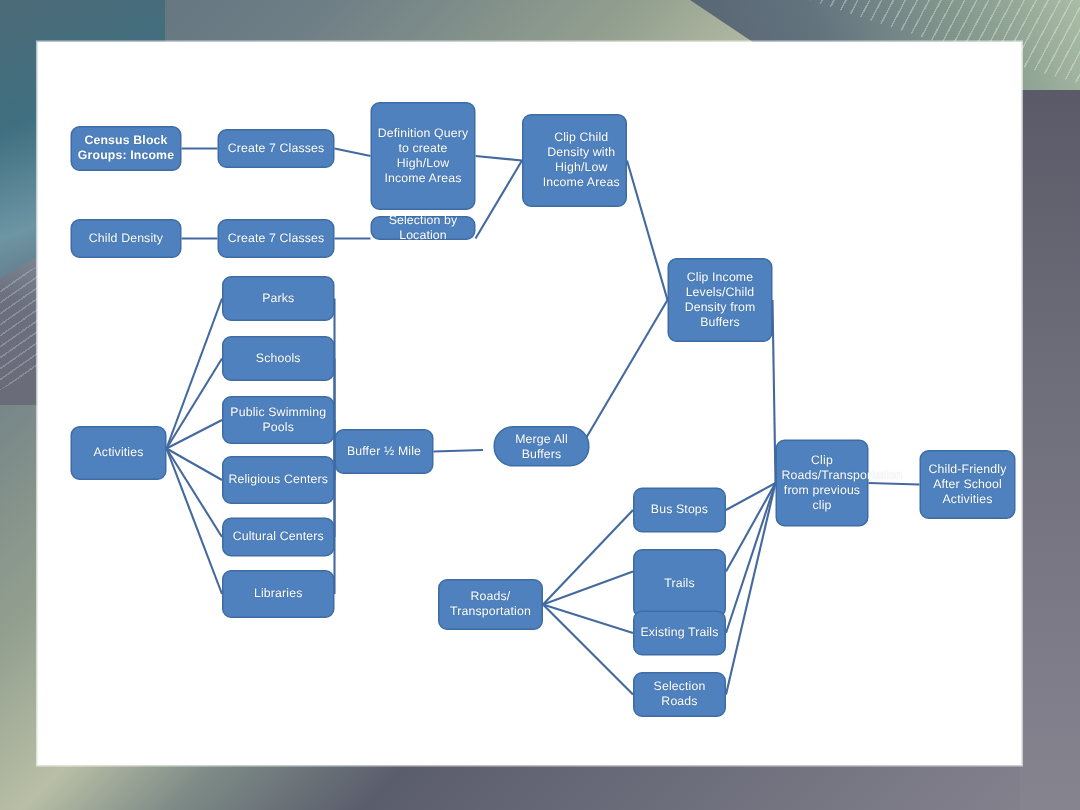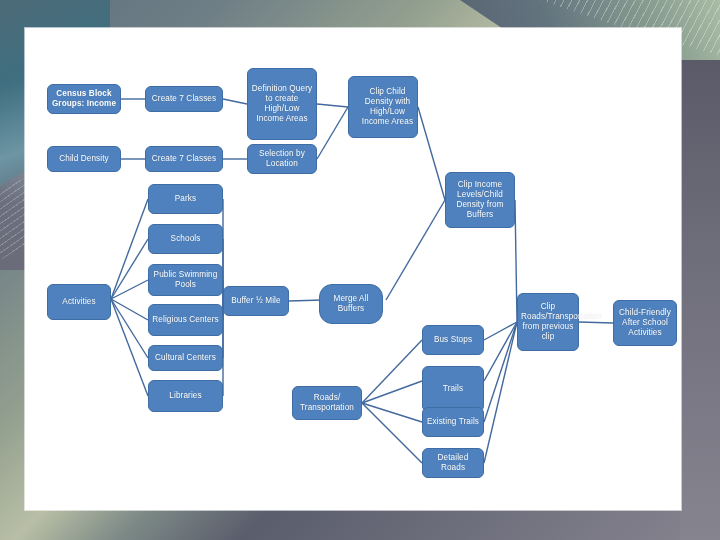--- a/index.html
+++ b/index.html
@@ -124,21 +124,21 @@
         </div>
         <div class="node" style="left: 323px; top: 48px; width: 70px; height: 62px; padding-left: 12px;">
           <span>Clip Child Density with High/Low Income Areas</span>
         </div>
         <div class="node" style="left: 22px; top: 118px; width: 74px; height: 26px;">
           <span>Child Density</span>
         </div>
         <div class="node" style="left: 120px; top: 118px; width: 78px; height: 26px;">
           <span>Create 7 Classes</span>
         </div>
-        <div class="node" style="left: 222px; top: 116px; width: 70px; height: 30px;">
+        <div class="node" style="left: 222px; top: 116px; width: 70px; height: 16px;">
           <span>Selection by Location</span>
         </div>
         <div class="node" style="left: 420px; top: 144px; width: 70px; height: 56px;">
           <span>Clip Income Levels/Child Density from Buffers</span>
         </div>
         <div class="node" style="left: 123px; top: 156px; width: 75px; height: 30px;">
           <span>Parks</span>
         </div>
         <div class="node" style="left: 123px; top: 196px; width: 75px; height: 30px;">
           <span>Schools</span>
@@ -154,34 +154,34 @@
         </div>
         <div class="node" style="left: 123px; top: 352px; width: 75px; height: 32px;">
           <span>Libraries</span>
         </div>
         <div class="node" style="left: 22px; top: 256px; width: 64px; height: 36px;">
           <span>Activities</span>
         </div>
         <div class="node" style="left: 198px; top: 258px; width: 66px; height: 30px; align-items: center;">
           <span>Buffer ½ Mile</span>
         </div>
-        <div class="node" style="left: 294px; top: 256px; width: 64px; height: 40px; border-radius: 13px;">
+        <div class="node" style="left: 304px; top: 256px; width: 64px; height: 27px; border-radius: 13px;">
           <span>Merge All Buffers</span>
         </div>
         <div class="node" style="left: 397px; top: 297px; width: 62px; height: 30px;">
           <span>Bus Stops</span>
         </div>
         <div class="node" style="left: 397px; top: 338px; width: 62px; height: 46px;">
           <span>Trails</span>
         </div>
         <div class="node" style="left: 397px; top: 379px; width: 62px; height: 30px;">
           <span>Existing Trails</span>
         </div>
         <div class="node" style="left: 397px; top: 420px; width: 62px; height: 30px;">
-          <span>Detailed Roads</span>
+          <span>Selection Roads</span>
         </div>
         <div class="node" style="left: 267px; top: 358px; width: 70px; height: 34px;">
           <span>Roads/ Transportation</span>
         </div>
         <div class="node" style="left: 492px; top: 265px; width: 62px; height: 58px;">
           <span>Clip Roads/Transportation from previous clip</span>
         </div>
         <div class="node" style="left: 588px; top: 272px; width: 64px; height: 46px;">
           <span>Child-Friendly After School Activities</span>
         </div>

